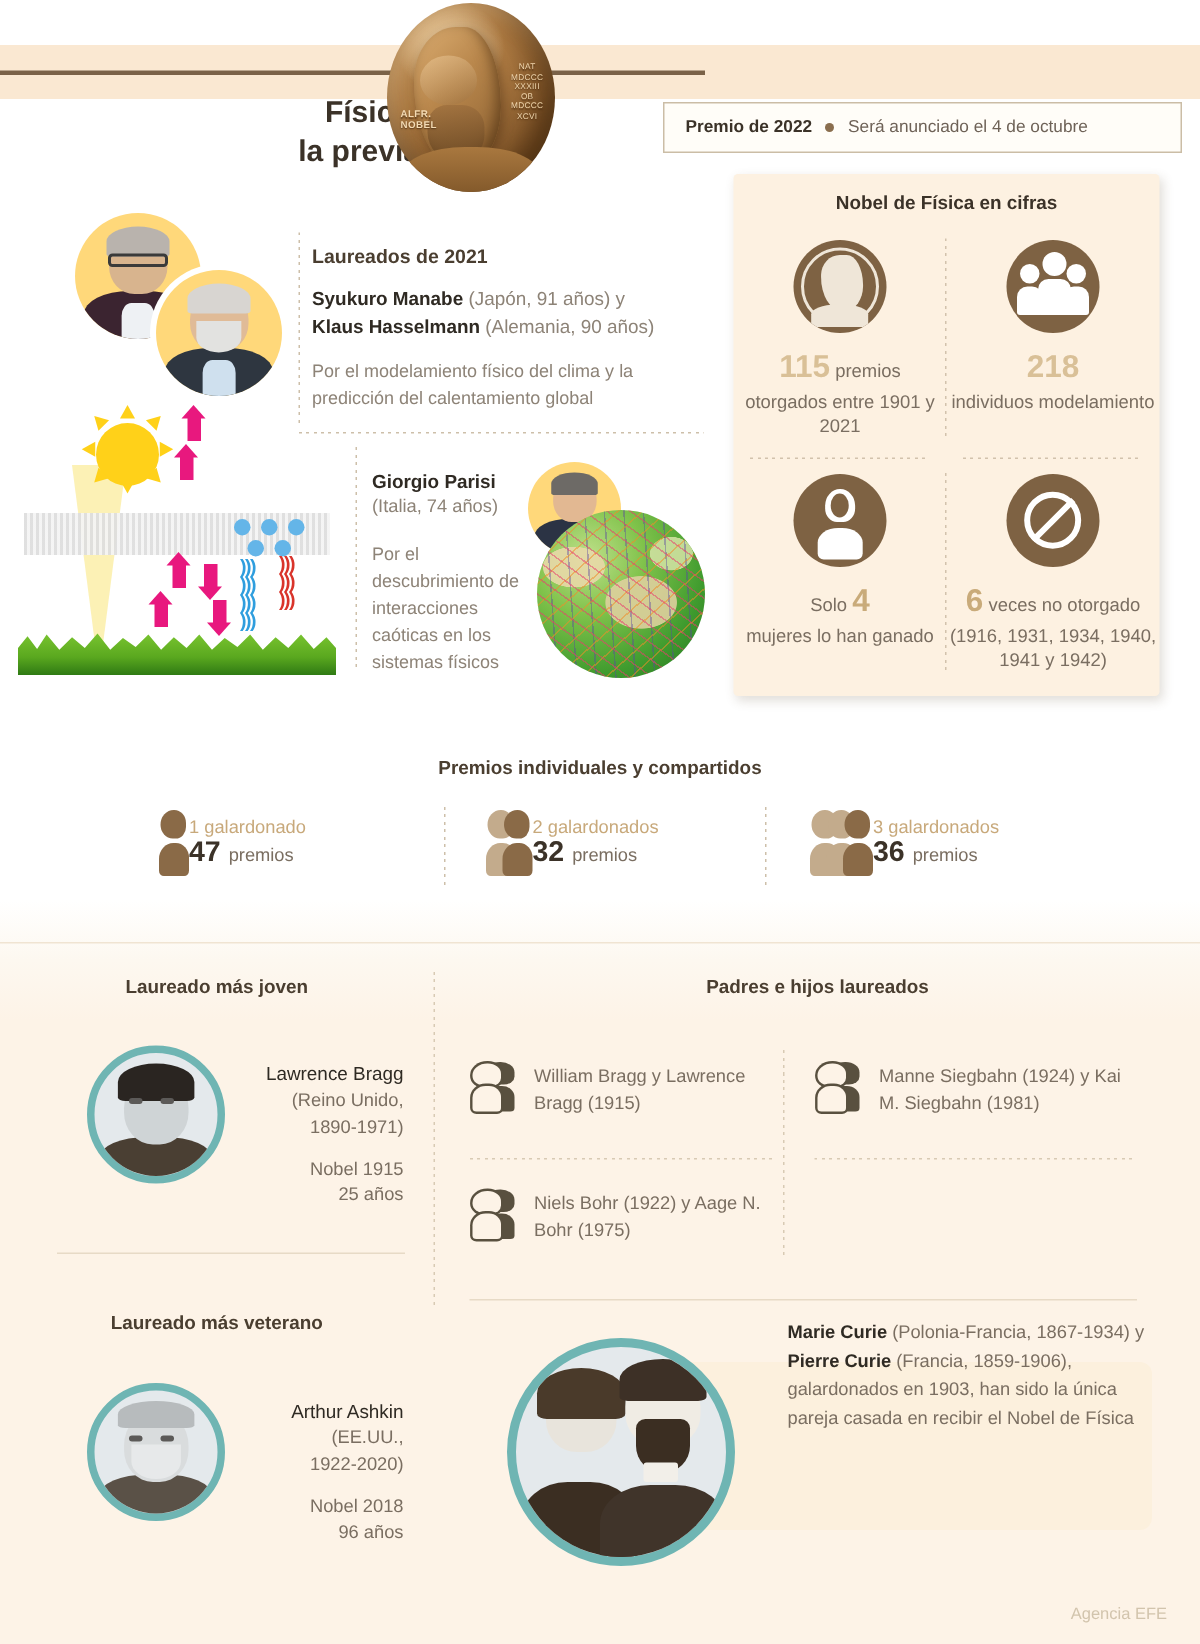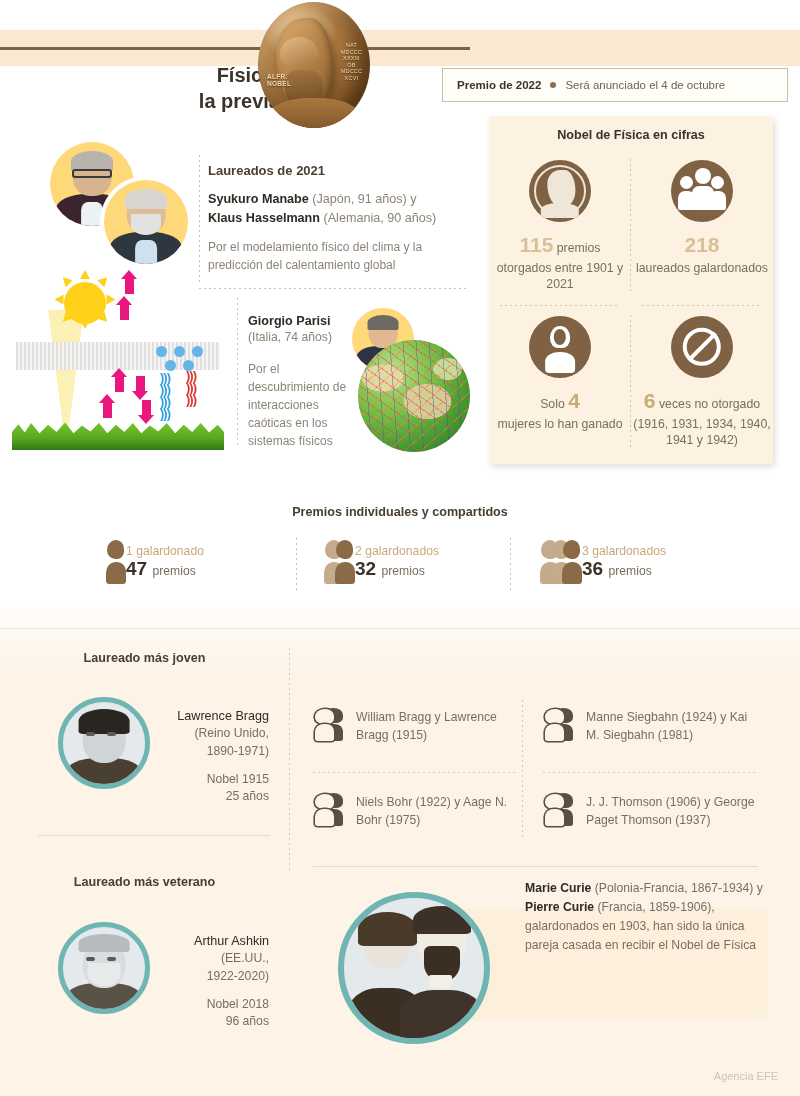--- a/index.html
+++ b/index.html
@@ -557,21 +557,21 @@
               <div class="ph2"></div>
               <div class="pb2"></div>
             </div>
           <div class="pfig" style="right:7px;">
               <div class="ph2"></div>
               <div class="pb2"></div>
             </div>
         </div>
         <div class="scap">
           <span class="big">218</span><br>
-          <span>laureados galardonados</span>
+          <span>individuos modelamiento</span>
         </div>
       </div>
 
       <div class="scell">
         <div class="circ ic-woman">
           <div class="whair"></div>
           <div class="wface"></div>
           <div class="wbody"></div>
         </div>
         <div class="scap">
@@ -679,20 +679,21 @@
     <div class="beard3"></div>
   </div>
   <div class="bio" style="left:155px;top:932px;width:114px;">
     <div class="nm">Arthur Ashkin</div>
     <div>(EE.UU.,</div>
     <div>1922-2020)</div>
     <div style="margin-top:10px;">Nobel 2018</div>
     <div>96 años</div>
   </div>
 
+  <div class="bl-title" style="left:300px;top:651px;width:490px;">Padres e hijos laureados</div>
 
   <div class="pf-item" style="left:315px;top:708px;width:190px;">
     <div class="bust2">
       <div class="b-back">
           <div class="hd"></div>
           <div class="bd"></div>
         </div>
       <div class="b-front">
           <div class="hd"></div>
           <div class="bd"></div>
@@ -726,33 +727,20 @@
           <div class="bd"></div>
         </div>
       <div class="b-front">
           <div class="hd"></div>
           <div class="bd"></div>
         </div>
     </div>
     <div class="txt">Niels Bohr (1922) y Aage N. Bohr (1975)</div>
   </div>
 
-  <div class="pf-item" style="left:545px;top:793px;width:218px;">
-    <div class="bust2">
-      <div class="b-back">
-          <div class="hd"></div>
-          <div class="bd"></div>
-        </div>
-      <div class="b-front">
-          <div class="hd"></div>
-          <div class="bd"></div>
-        </div>
-    </div>
-    <div class="txt">J. J. Thomson (1906) y George Paget Thomson (1937)</div>
-  </div>
 
   <div class="divider-h" style="left:313px;top:866px;width:445px;"></div>
 
   <div class="curie-card"></div>
   <div class="curie-ring">
     <div class="mc-body"></div>
     <div class="pc-body"></div>
     <div class="mc-h"></div>
     <div class="mc-hair"></div>
     <div class="pc-h"></div>

